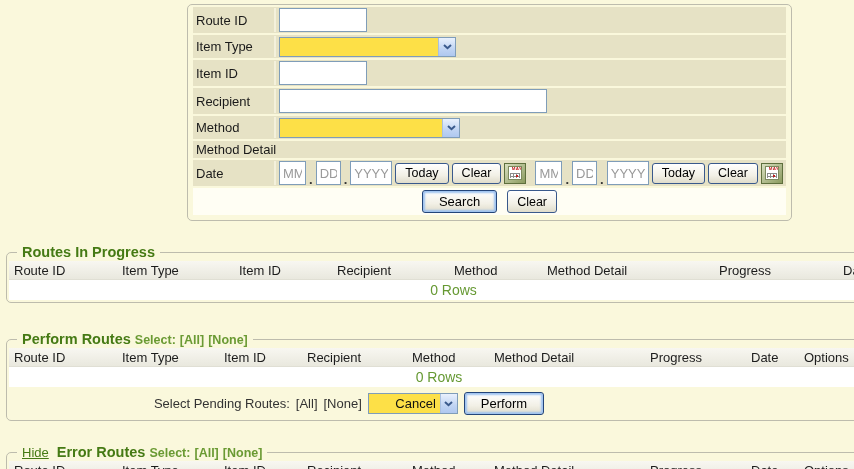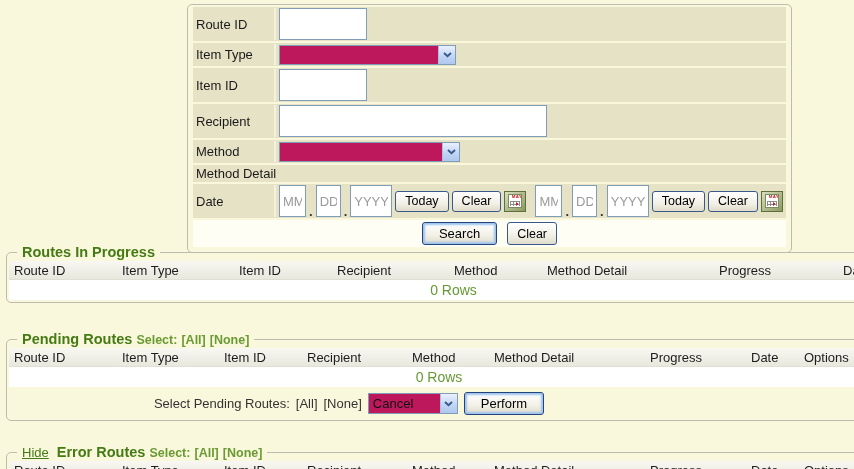--- a/index.html
+++ b/index.html
@@ -68,44 +68,44 @@
     background:#FFFEF4;
     min-height:27px;
     justify-content:center;
     display:flex;
     align-items:center;
     gap:10px;
     margin-bottom:0;
   }
 
   input.txt {
-    height:32px;
+    height:24px;
     border:1px solid #7F9DB9;
     background:#fff;
     font-family:"Liberation Sans", sans-serif;
     font-size:13px;
     padding:1px 3px;
     color:#15803d;
   }
   input.txt::placeholder { color:#9a9a9a; opacity:1; }
   .w88 { width:88px; }
   .w268 { width:268px; }
   .dmm { width:27px; }
   .ddd { width:25px; }
   .dyyyy { width:42px; }
   .dsep { font-weight:bold; color:#333; align-self:flex-end; line-height:10px; }
 
   
   .xsel {
     height:20px;
     border:1px solid #7F9DB9;
-    background:#be185d;
-    display:flex;
-    align-items:center;
-    justify-content:space-between;
+    background:#fde047;
+    display:flex;
+    align-items:center;
+    justify-content:flex-end;
     cursor:default;
   }
   .xsel-val { padding:0 4px; font-size:13px; color:#111; }
   .xsel-btn {
     width:17px; height:100%;
     background:linear-gradient(#E9F1FD,#C0D4F3 60%,#AFC8EF);
     border-left:1px solid #A9C0E0;
     display:flex; align-items:center; justify-content:center;
   }
 
@@ -319,21 +319,21 @@
       <div class="th" style="width:172px">Method Detail</div>
       <div class="th" style="width:124px">Progress</div>
       <div class="th" style="width:60px">Date</div>
     </div>
     <div class="trow-empty">0 Rows</div>
   </div>
 </fieldset>
 
 <fieldset id="pending-fs">
   <legend>
-    <span>Pending Routes</span>
+    <span>Perform Routes</span>
     <span class="sel-label">Select:</span>
     <span class="sel-link">[All]</span>
     <span class="sel-link">[None]</span>
   </legend>
   <div class="tbl">
     <div class="thead">
       <div class="th" style="width:108px">Route ID</div>
       <div class="th" style="width:102px">Item Type</div>
       <div class="th" style="width:83px">Item ID</div>
       <div class="th" style="width:105px">Recipient</div>

